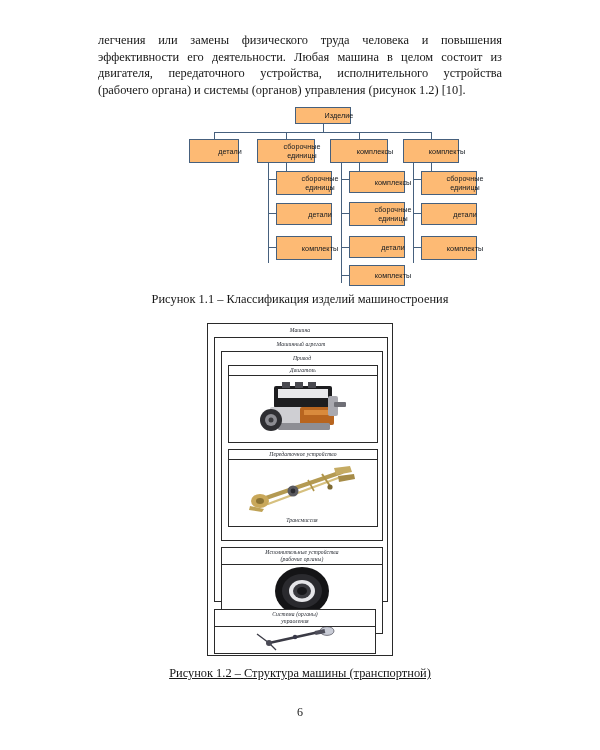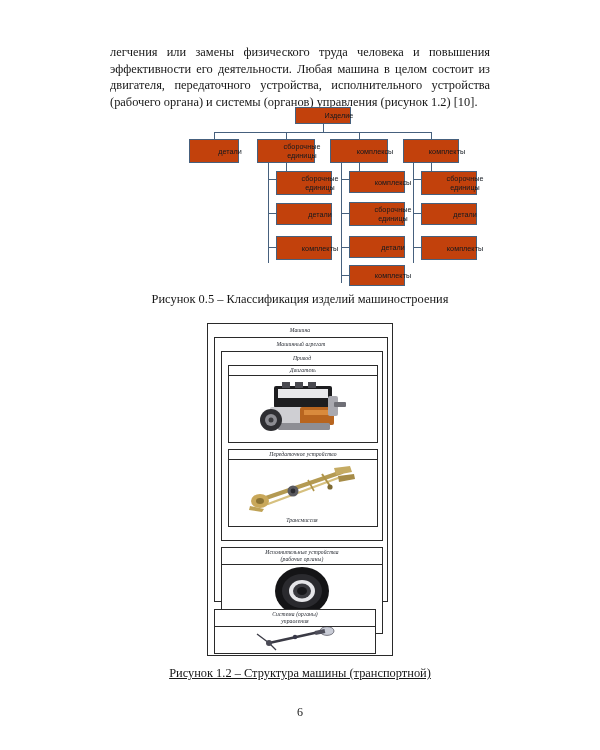--- a/index.html
+++ b/index.html
@@ -26,37 +26,37 @@
   .body-text {
     position: absolute;
     left: 98px;
     top: 32px;
     width: 404px;
     font-size: 12.4px;
     line-height: 16.6px;
     text-align: justify;
     color: #171717;
   }
-  .body-text p { margin: 12px; }
+  .body-text p { margin: 0; }
 
   
   .fig1 {
     position: absolute;
     left: 183px;
     top: 103px;
     width: 280px;
     height: 180px;
   }
   .fig1 svg { display: block; }
 
   .tbox {
     position: absolute;
     box-sizing: border-box;
     border: 1px solid #46607d;
-    background: #c2410c;
+    background: #fdba74;
     font-family: "Liberation Sans", sans-serif;
     font-size: 7.2px;
     color: #12181f;
     display: flex;
     align-items: center;
     justify-content: center;
     text-align: center;
     line-height: 9px;
     letter-spacing: 0.05px;
     padding-left: 32px;
@@ -227,21 +227,21 @@
 единицы</span>
     </div>
     <div class="tbox" style="left:238px; top:100px; width:56px; height:22px;">
       <span>детали</span>
     </div>
     <div class="tbox" style="left:238px; top:133px; width:56px; height:24px;">
       <span>комплекты</span>
     </div>
   </div>
 
-  <div class="caption" id="cap1">Рисунок 0.5 – Классификация изделий машиностроения</div>
+  <div class="caption" id="cap1">Рисунок 1.1 – Классификация изделий машиностроения</div>
 
   <div class="fig2">
 
     <div class="lvl lvl-machine">
       <div class="hlabel">Машина</div>
 
       <div class="lvl lvl-aggregate">
         <div class="hlabel">Машинный агрегат</div>
 
         <div class="lvl lvl-drive">

